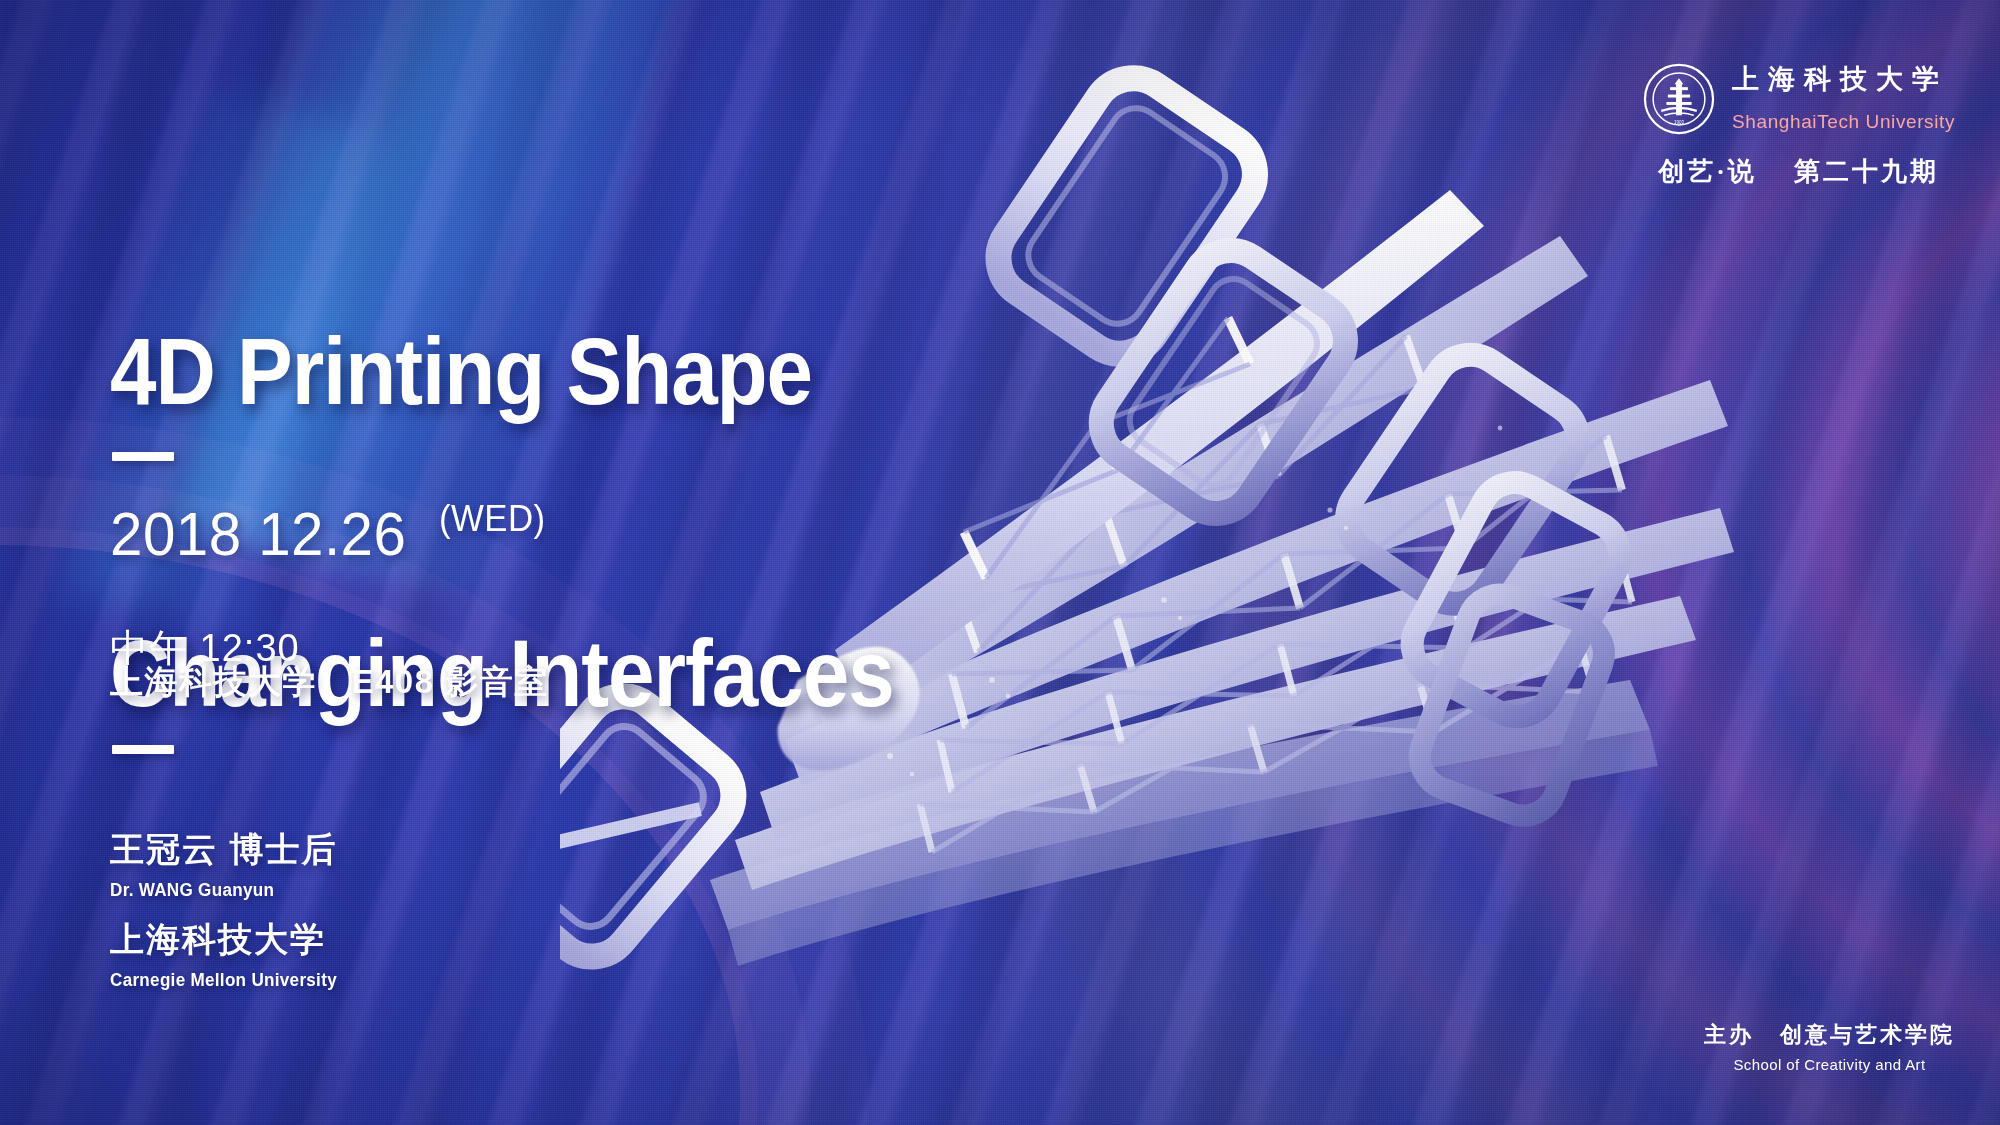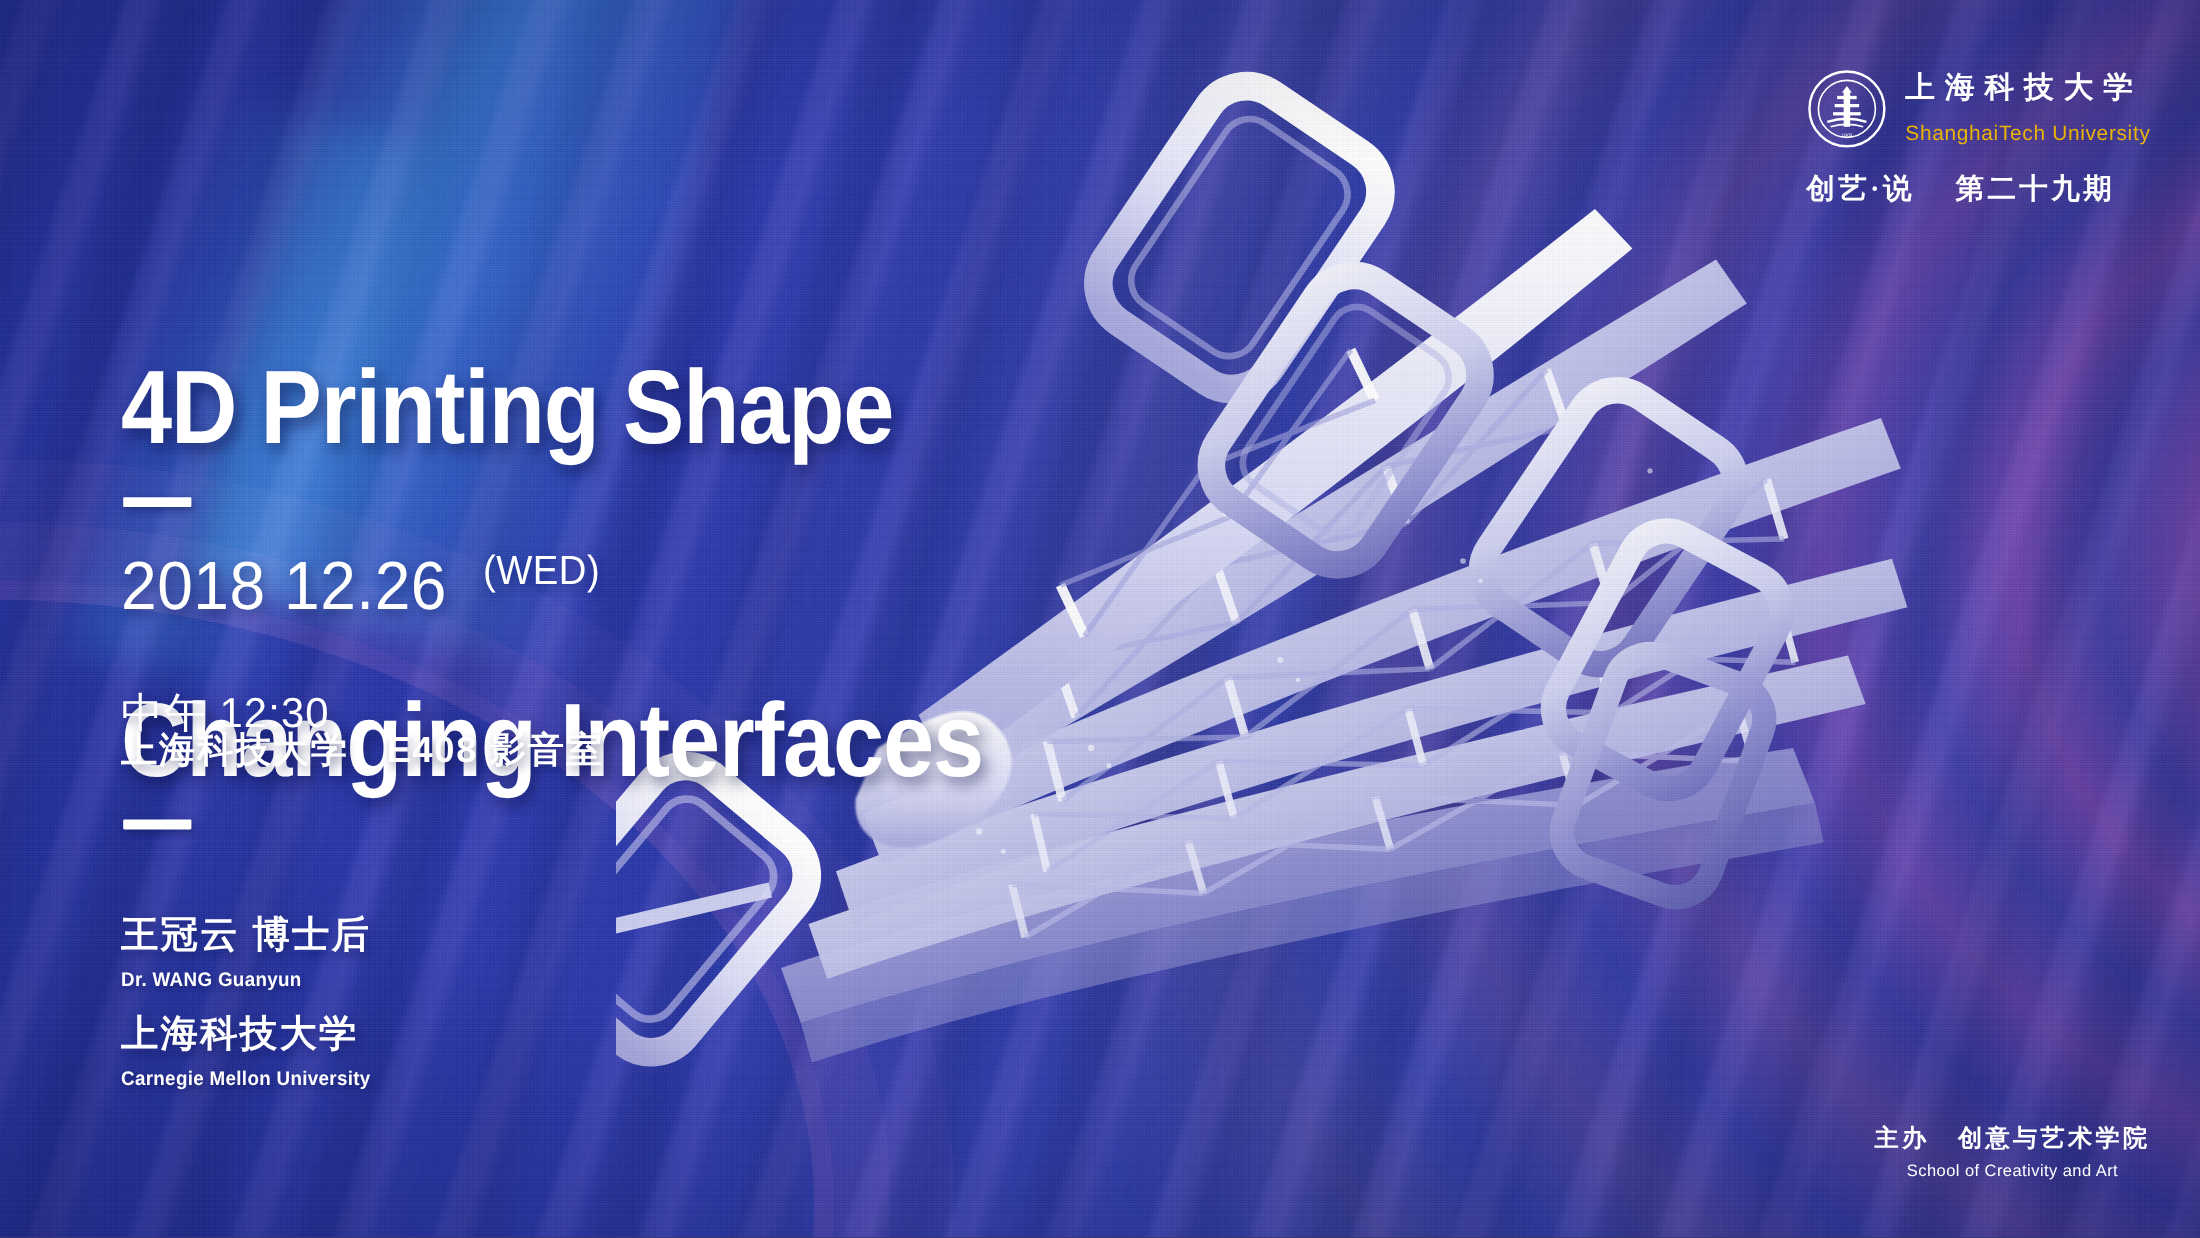--- a/index.html
+++ b/index.html
@@ -164,28 +164,28 @@
   
   #uni{position:absolute;right:45px;top:62px;text-align:right;}
   .uni-row{display:flex;align-items:center;justify-content:flex-end;gap:16px;}
   .seal{width:74px;height:74px;flex:0 0 auto;}
   .uni-names{text-align:left;}
   .uni-cn{
     color:#ffffff;font-size:27px;font-weight:bold;letter-spacing:9px;line-height:1.1;
     font-family:"Liberation Sans","DejaVu Sans",sans-serif;
   }
   .uni-en{
-    color:#eab308;font-size:19px;letter-spacing:0.6px;margin-top:16px;
+    color:#fca5a5;font-size:19px;letter-spacing:0.6px;margin-top:16px;
     font-family:"Liberation Sans","DejaVu Sans",sans-serif;
   }
   .series{
     color:#ffffff;font-size:26px;letter-spacing:3px;margin-top:18px;
     font-family:"Liberation Serif","DejaVu Serif",serif;
     font-weight:bold;
-    text-align:left;
+    text-align:center;
   }
   .series .gap{display:inline-block;width:18px;}
 
   
   #organizer{position:absolute;right:45px;bottom:52px;text-align:center;}
   .org-line{
     display:flex;align-items:baseline;justify-content:flex-end;gap:26px;
     color:#ffffff;
     font-family:"Liberation Serif","DejaVu Serif",serif;
     font-weight:bold;

